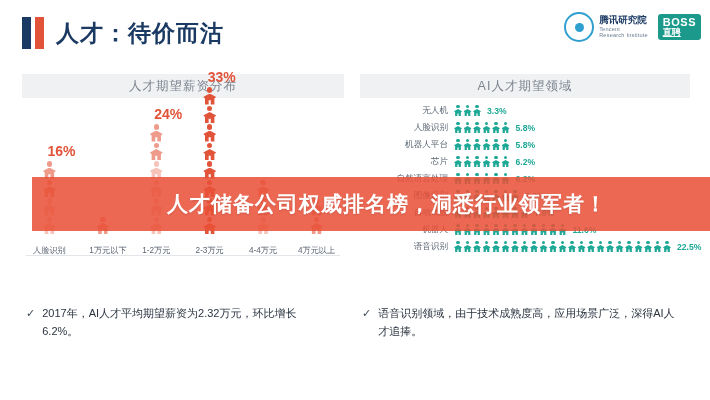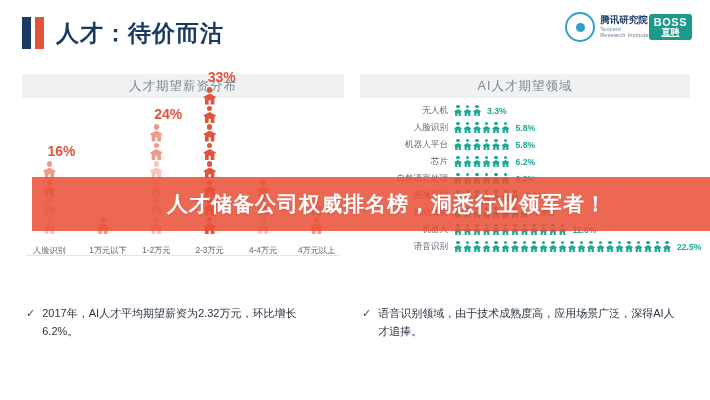--- a/index.html
+++ b/index.html
@@ -47,23 +47,24 @@
   }
   .title-text {
     font-size: 23px;
     font-weight: bold;
     color: #1b3a63;
     letter-spacing: 1px;
     white-space: nowrap;
   }
   .logos {
     position: absolute;
-    right: 18px; top: 12px;
+    right: 9px; top: 12px;
     display: flex;
     align-items: center;
+    gap: 10px;
   }
   .logo-tencent {
     display: flex;
     align-items: center;
     gap: 5px;
   }
   .tencent-mark {
     width: 30px; height: 30px;
     border: 2px solid #2f9fd0;
     border-radius: 50%;
@@ -92,21 +93,21 @@
     font-size: 5.6px;
     color: #6b7f93;
     white-space: nowrap;
     letter-spacing: .2px;
   }
   .logo-boss {
     background: #1b9a8b;
     color: #ffffff;
     border-radius: 3px;
     padding: 2px 5px 3px 5px;
-    text-align: center;
+    text-align: left;
     line-height: 1.1;
   }
   .boss-top {
     font-size: 11px;
     font-weight: bold;
     letter-spacing: .5px;
   }
   .boss-bottom {
     font-size: 9px;
     font-weight: bold;

